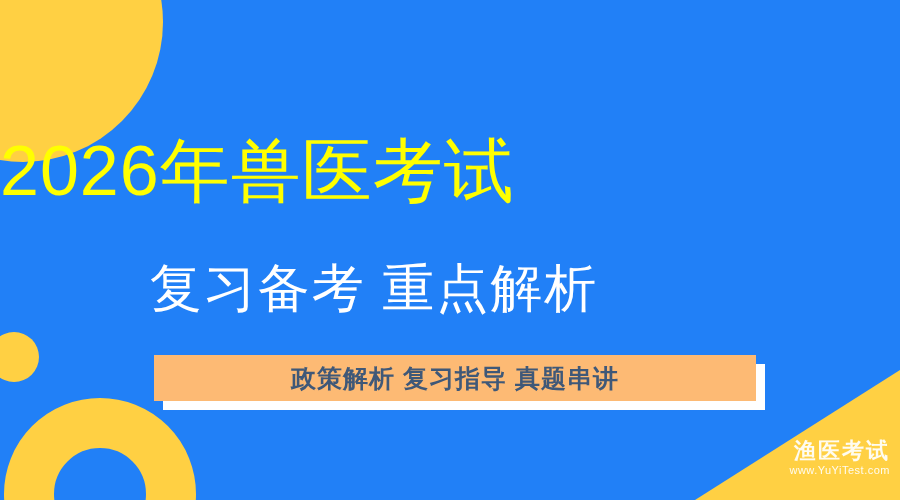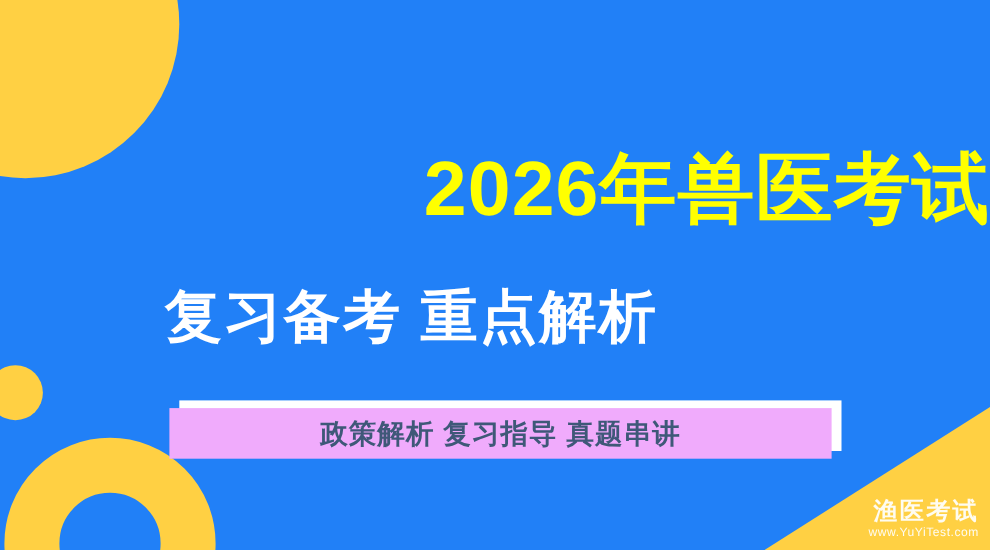--- a/index.html
+++ b/index.html
@@ -68,39 +68,39 @@
     flex-direction: column;
     align-items: center;
   }
 
   #main-title {
     margin: 0;
     position: absolute;
     top: 136px;
     left: 0;
     width: 900px;
-    text-align: right;
+    text-align: left;
     font-size: 70px;
     line-height: 1;
-    font-weight: bold;
+    font-weight: normal;
     color: #ffff00;
     letter-spacing: 1px;
     white-space: nowrap;
   }
 
   #sub-title {
     margin: 0;
     position: absolute;
     top: 262px;
     left: 0;
     width: 748px;
     text-align: center;
     font-size: 52px;
     line-height: 1;
-    font-weight: bold;
+    font-weight: normal;
     color: #ffffff;
     letter-spacing: 2px;
     white-space: nowrap;
   }
 
   
   #banner-wrap {
     position: absolute;
     left: 154px;
     top: 355px;
@@ -111,41 +111,41 @@
     position: absolute;
     left: 9px;
     top: 9px;
     width: 602px;
     height: 46px;
     background: #ffffff;
   }
   #banner {
     position: absolute;
     left: 0;
-    top: 16px;
+    top: 0;
     width: 602px;
     height: 46px;
-    background: #f0abfc;
+    background: #fdba74;
     display: flex;
     align-items: center;
     justify-content: center;
   }
   #banner-text {
     font-size: 25px;
     font-weight: bold;
     color: #3f5878;
     letter-spacing: 1px;
     white-space: nowrap;
   }
 
   
   #watermark {
     position: absolute;
     right: 10px;
-    bottom: 10px;
+    bottom: 24px;
     text-align: right;
     line-height: 1;
   }
   #watermark-brand {
     display: block;
     font-size: 22px;
     font-weight: bold;
     color: rgba(255,255,255,0.92);
     letter-spacing: 2px;
   }

